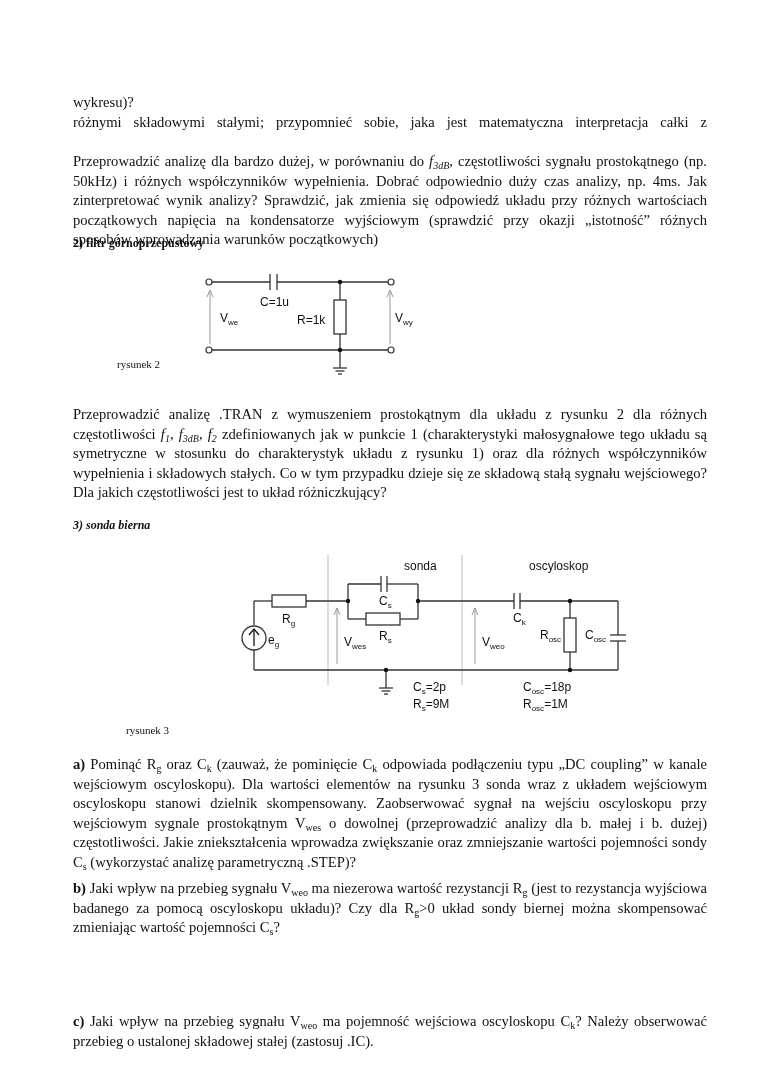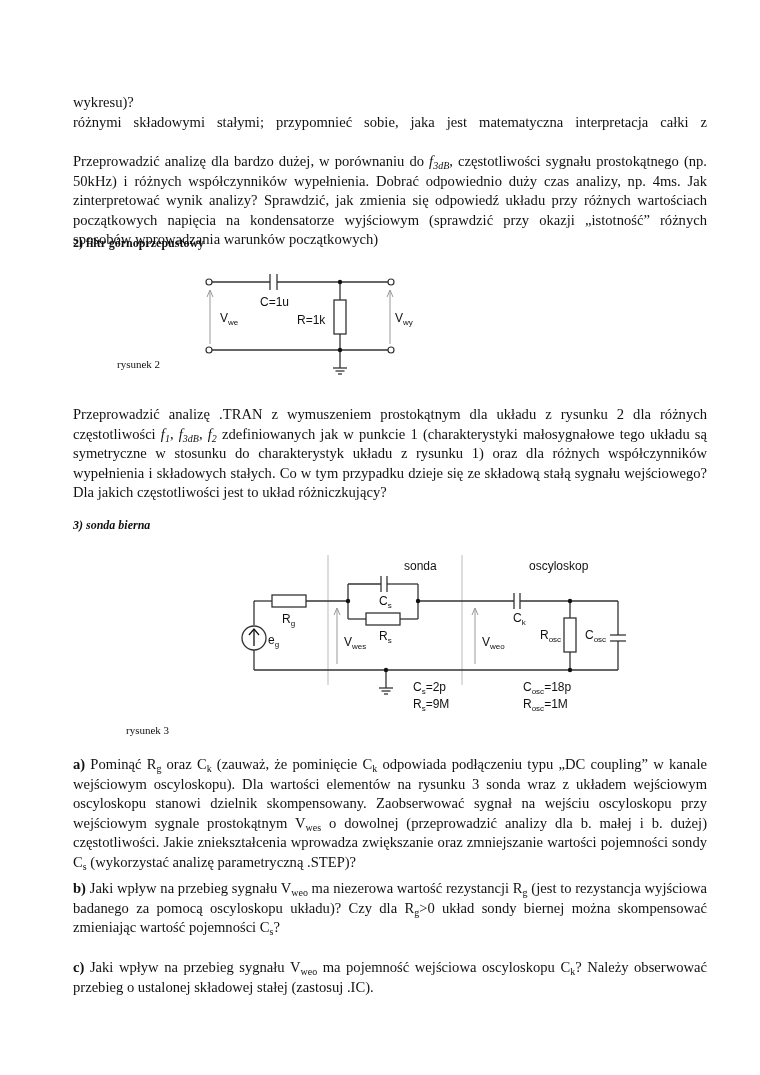--- a/index.html
+++ b/index.html
@@ -157,13 +157,13 @@
   <text x="293" y="141" font-size="12"><tspan>C</tspan><tspan font-size="8" dy="3">osc</tspan><tspan dy="-3">=18p</tspan></text>
   <text x="293" y="158" font-size="12"><tspan>R</tspan><tspan font-size="8" dy="3">osc</tspan><tspan dy="-3">=1M</tspan></text>
 </svg>
 
 <div class="caption" style="left:126px;top:692px;margin-top:32px;">rysunek 3</div>
 
 <div class="para last-left" style="top:755px;"><b>a)</b><span> Pominąć R</span><sub>g</sub><span> oraz C</span><sub>k</sub><span> (zauważ, że pominięcie C</span><sub>k</sub><span> odpowiada podłączeniu typu „DC coupling” w kanale wejściowym oscyloskopu). Dla wartości elementów na rysunku 3 sonda wraz z układem wejściowym oscyloskopu stanowi dzielnik skompensowany. Zaobserwować sygnał na wejściu oscyloskopu przy wejściowym sygnale prostokątnym V</span><sub>wes</sub><span> o dowolnej (przeprowadzić analizy dla b. małej i b. dużej) częstotliwości. Jakie zniekształcenia wprowadza zwiększanie oraz zmniejszanie wartości pojemności sondy C</span><sub>s</sub><span> (wykorzystać analizę parametryczną .STEP)?</span></div>
 
 <div class="para last-left" style="top:879px;"><b>b)</b><span> Jaki wpływ na przebieg sygnału V</span><sub>weo</sub><span> ma niezerowa wartość rezystancji R</span><sub>g</sub><span> (jest to rezystancja wyjściowa badanego za pomocą oscyloskopu układu)? Czy dla R</span><sub>g</sub><span>&gt;0 układ sondy biernej można skompensować zmieniając wartość pojemności C</span><sub>s</sub><span>?</span></div>
 
-<div class="para last-left" style="top:958px;"><b>c)</b><span> Jaki wpływ na przebieg sygnału V</span><sub>weo</sub><span> ma pojemność wejściowa oscyloskopu C</span><sub>k</sub><span>? Należy obserwować przebieg o ustalonej składowej stałej (zastosuj .IC).</span></div>
+<div class="para last-left" style="top:1012px;"><b>c)</b><span> Jaki wpływ na przebieg sygnału V</span><sub>weo</sub><span> ma pojemność wejściowa oscyloskopu C</span><sub>k</sub><span>? Należy obserwować przebieg o ustalonej składowej stałej (zastosuj .IC).</span></div>
 
 </body></html>

